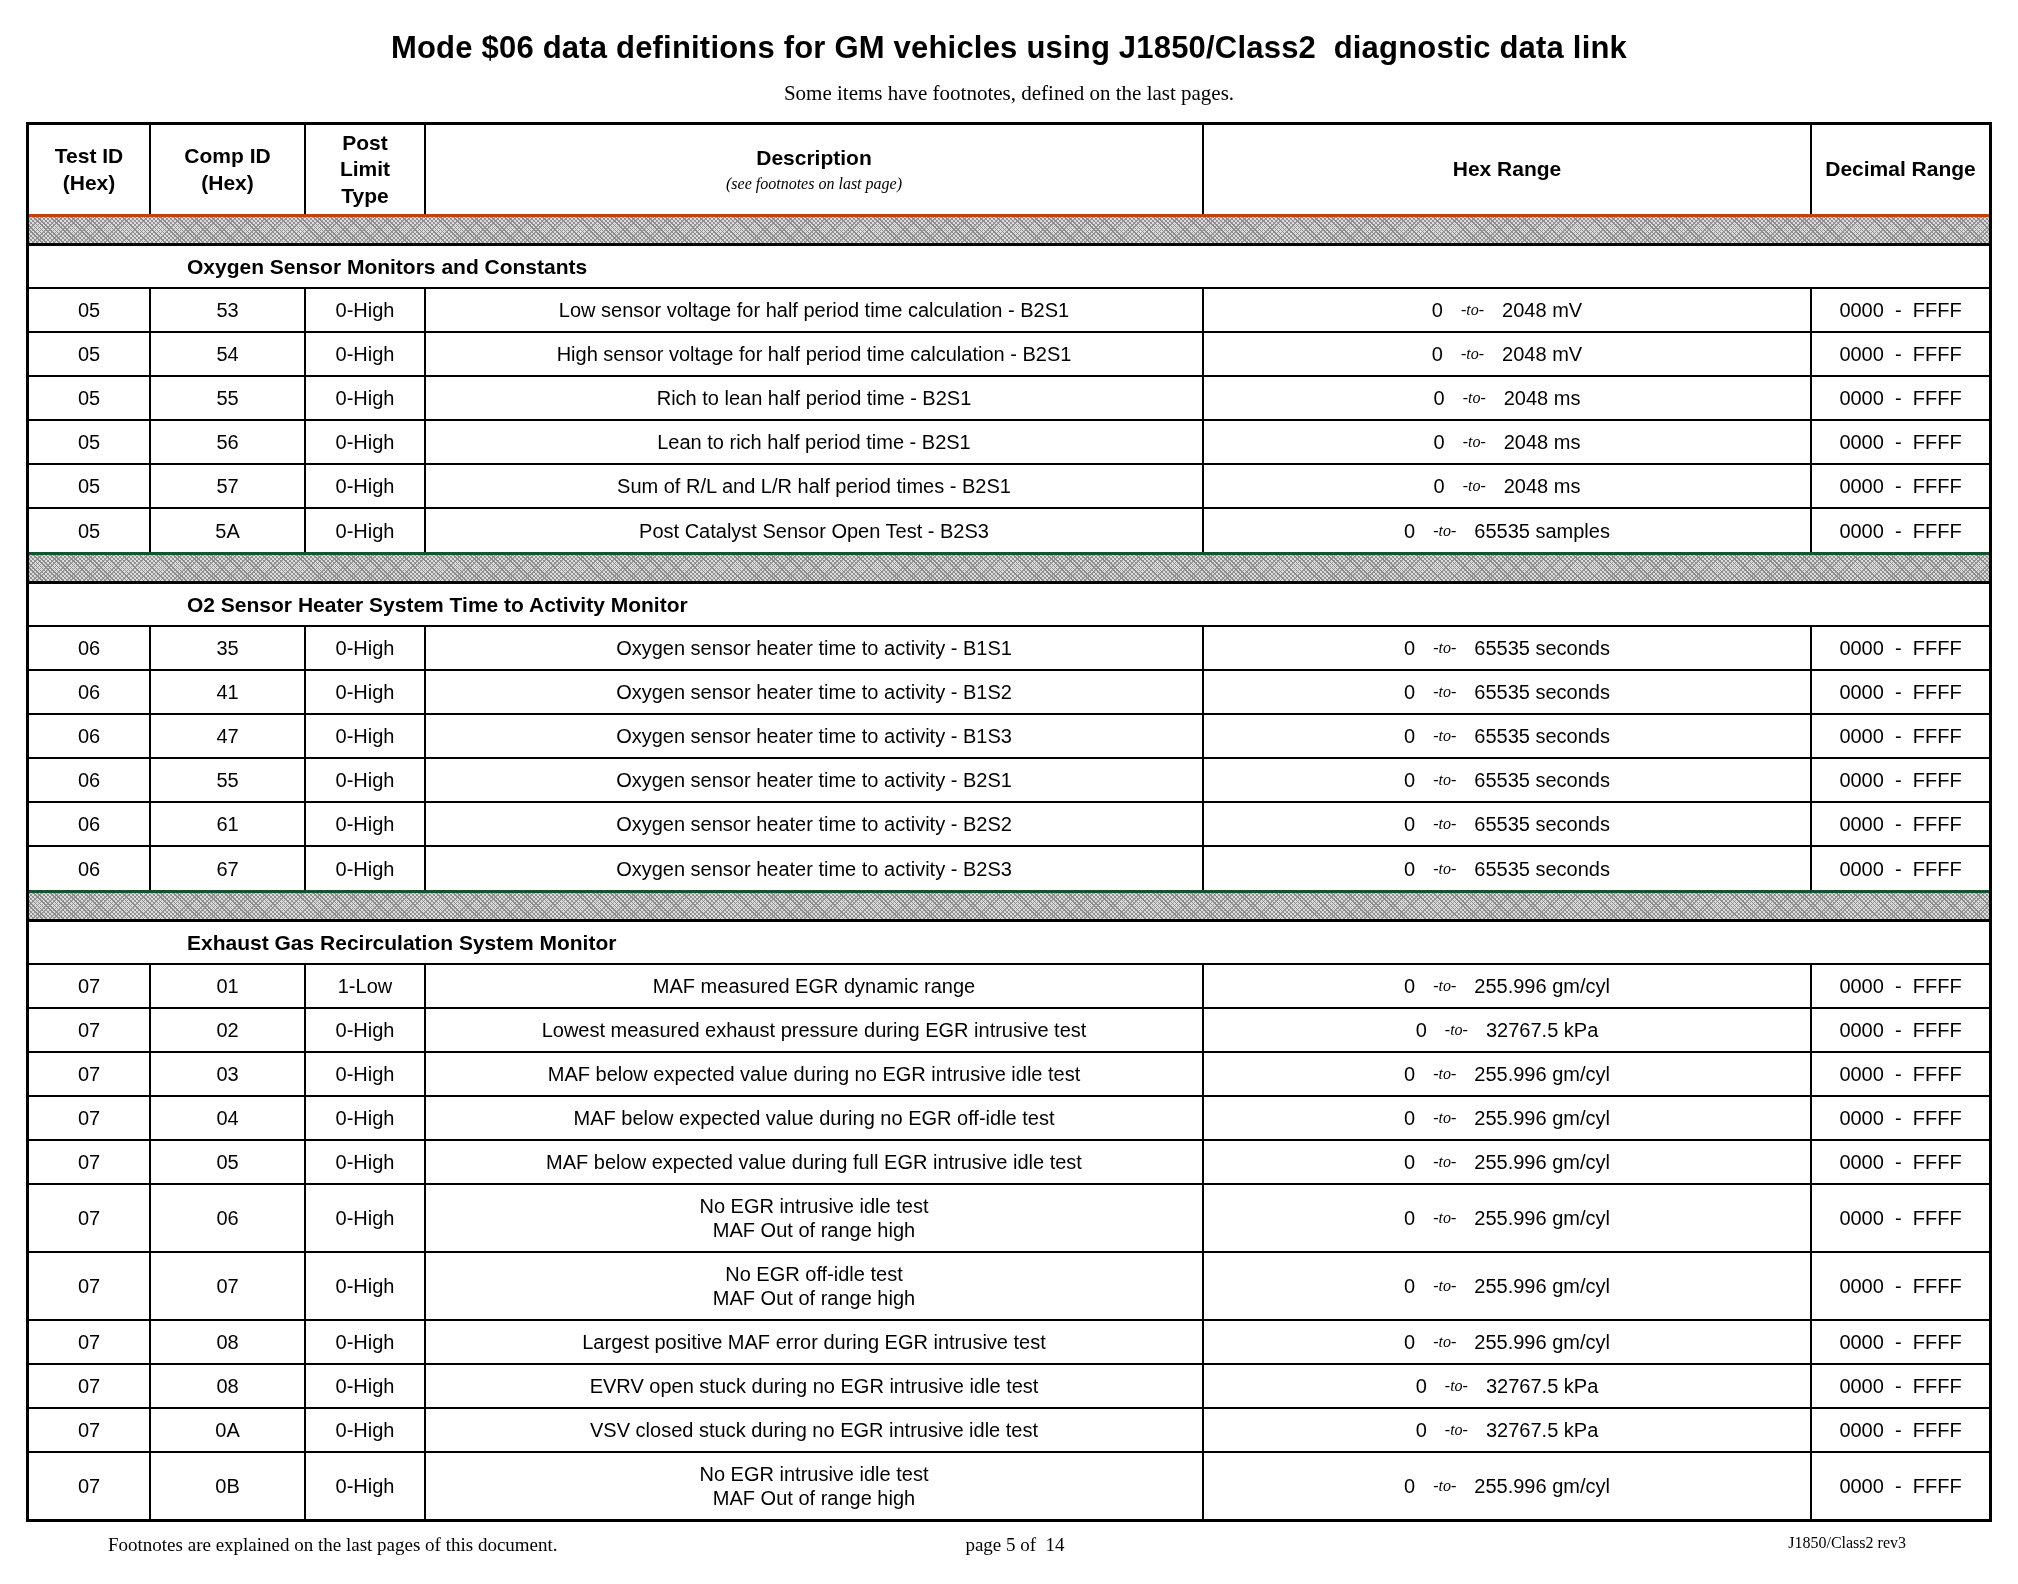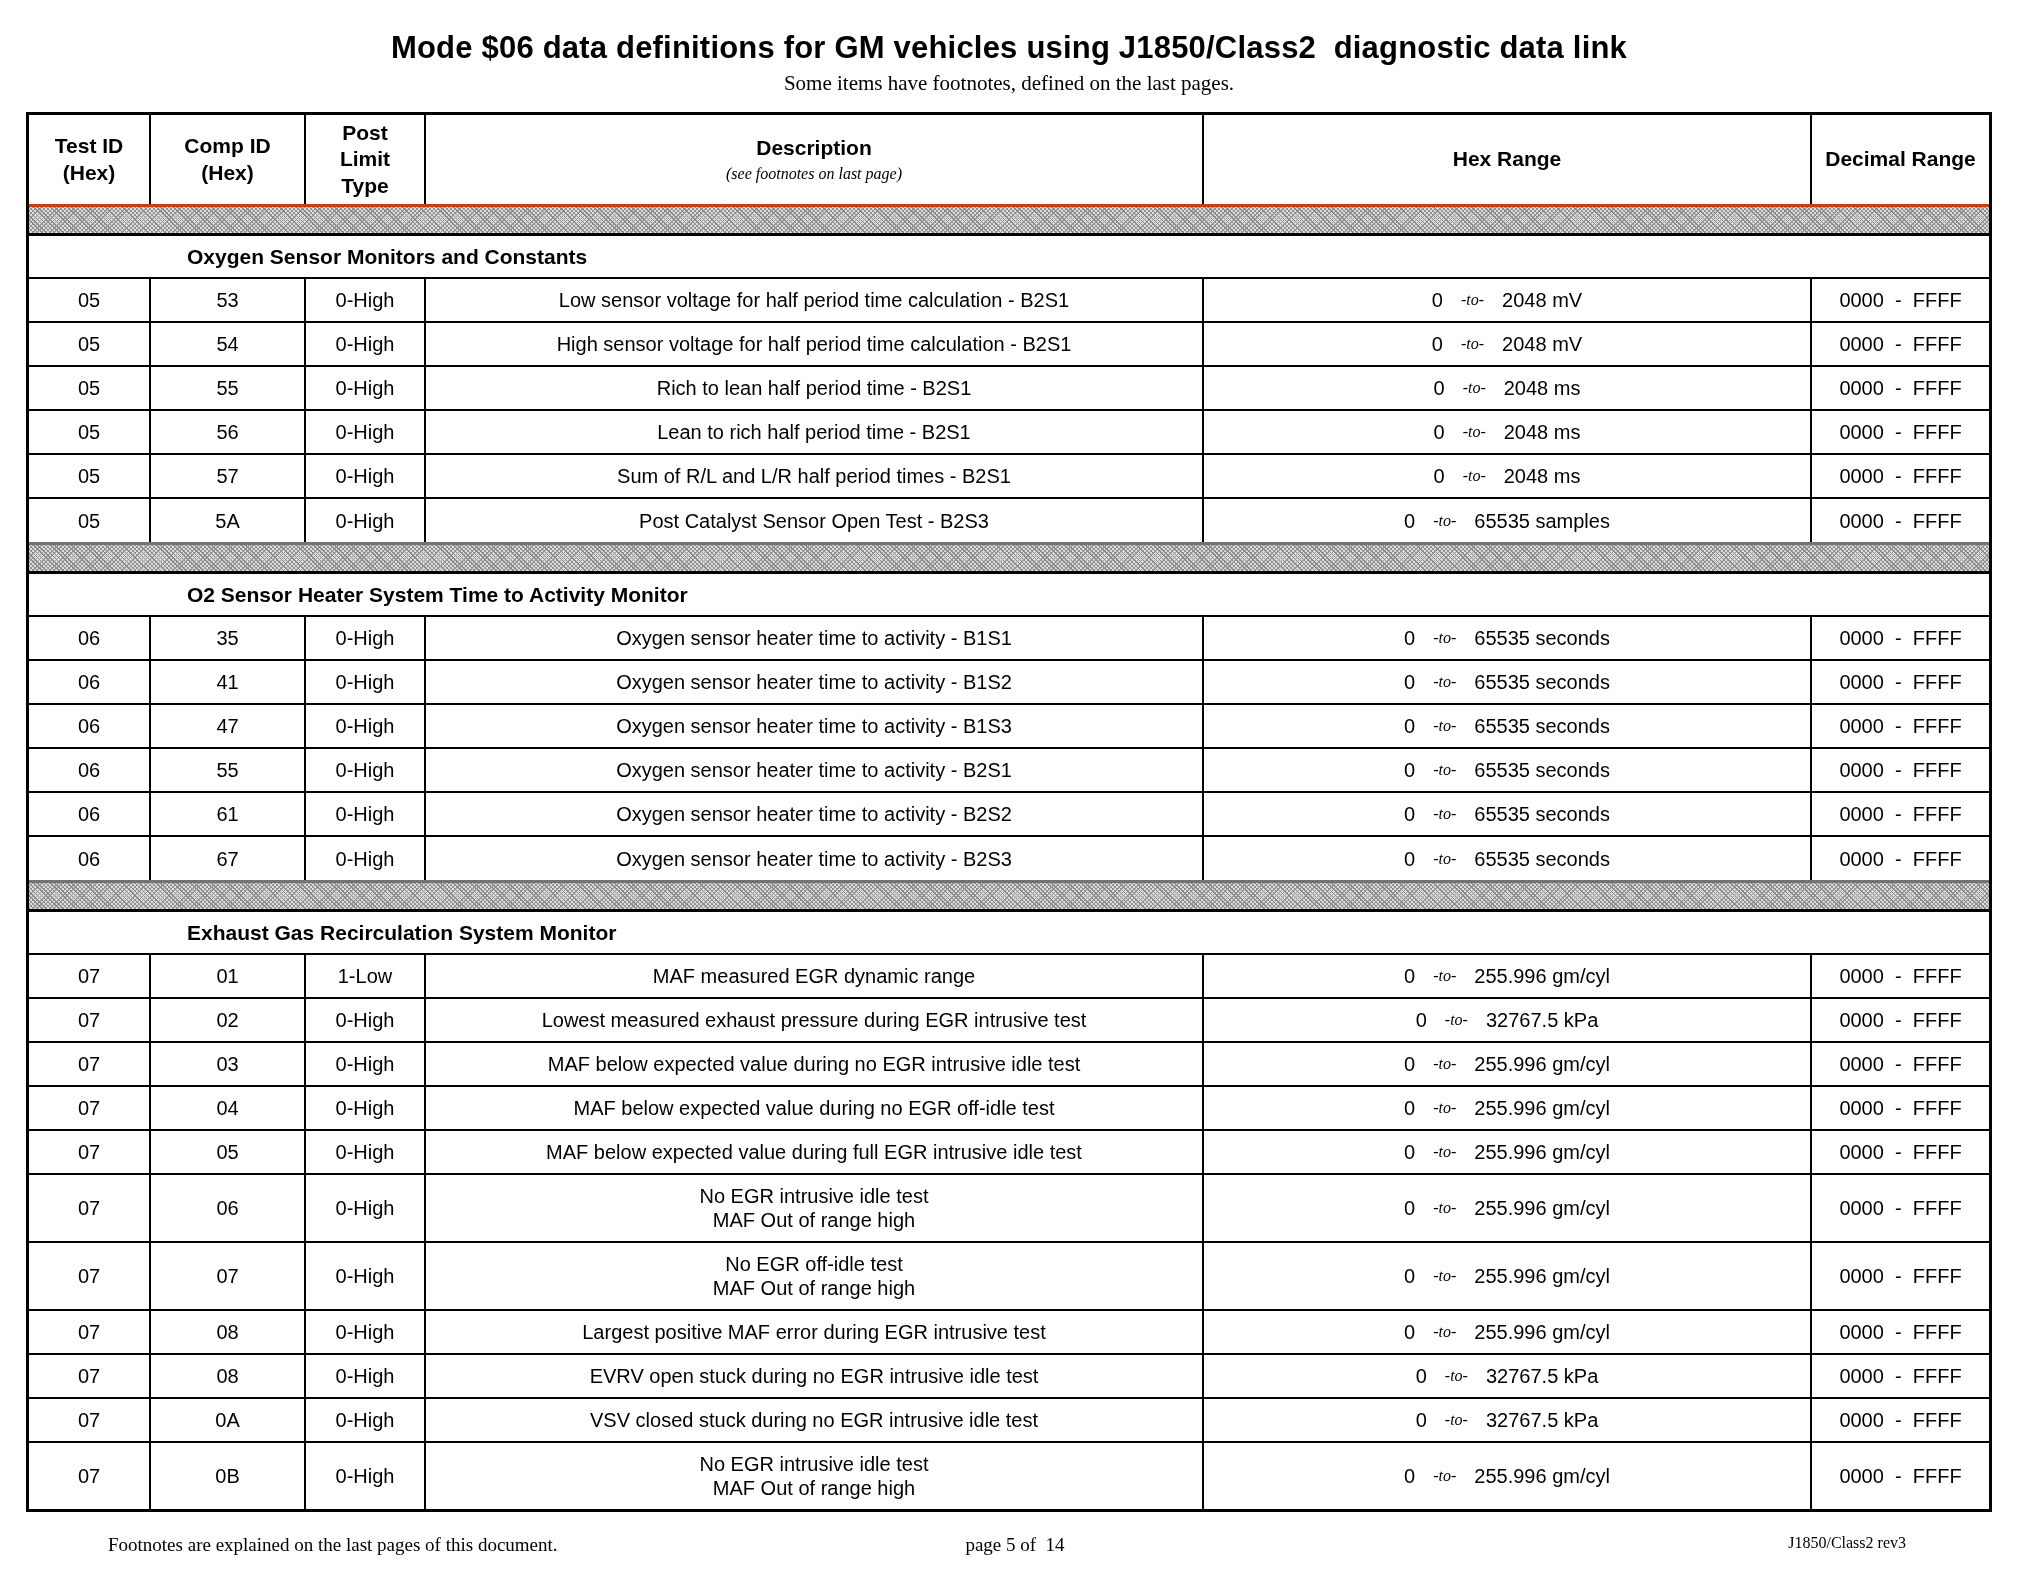--- a/index.html
+++ b/index.html
@@ -17,21 +17,21 @@
     text-align:center;
     font-size:31px;
     font-weight:bold;
     letter-spacing:0.2px;
     white-space:pre-wrap;
   }
   .subtitle {
     text-align:center;
     font-family:"Liberation Serif", serif;
     font-size:21px;
-    margin-top:5px;
+    margin-top:15px;
   }
 
   .doc-table {
     width:1966px;
     margin:16px auto 0 auto;
     border:3px solid #000;
     background:#fff;
   }
 
   .grid-row {
@@ -55,21 +55,21 @@
   }
 
   .graybar {
     height:26px;
     background-color:#dcdcdc;
     background-image:
       repeating-linear-gradient(45deg, #8a8a8a 0px, #8a8a8a 1px, transparent 1px, transparent 3px),
       repeating-linear-gradient(-45deg, #9a9a9a 0px, #9a9a9a 1px, transparent 1px, transparent 3px);
   }
 
-  .section { border-top:3px solid #000; border-bottom:3px solid #737373; background:#fff; }
+  .section { border-top:3px solid #000; border-bottom:3px solid #14532d; background:#fff; }
   .section:last-child { border-bottom:none; }
 
   .section-title {
     height:43px;
     display:flex; align-items:center;
     padding-left:158px;
     font-weight:bold; font-size:21px;
     border-bottom:2px solid #000;
   }
 

